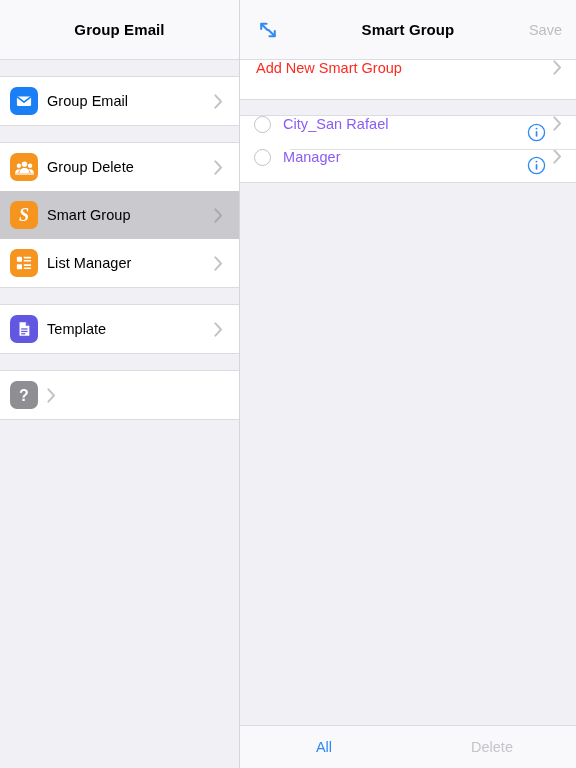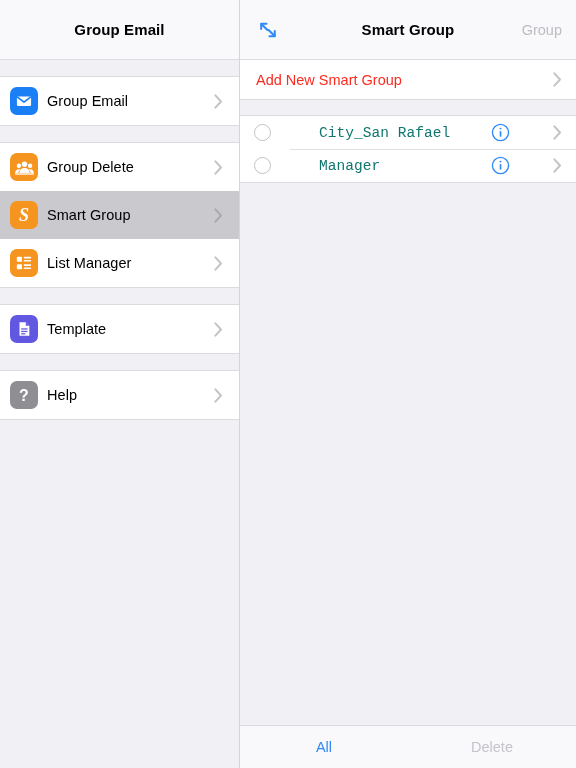--- a/index.html
+++ b/index.html
@@ -105,44 +105,43 @@
     font-size:14.5px; color:#bcbcc2;
   }
 
   .detail-body { flex:1 1 auto; background:#f0f0f5; overflow:hidden; }
 
   .cell-group { background:#ffffff; }
   .cell-gap { height:15px; background:#f0f0f5; }
 
   .cell {
     height:34px;
-    display:flex; align-items:center;
+    display:flex; 
     background:#ffffff;
     position:relative;
     padding-right:8px;
-    gap:36px;
   }
   .cell.add-row { height:39px; padding-left:16px; }
   .cell.item-row { height:33px; padding-left:14px; }
   .cell.item-row + .cell.item-row::before {
     content:""; position:absolute; left:50px; right:0; top:0;
     height:1px; background:#e0e0e3;
   }
   .group-top-border { border-top:1px solid #dcdce0; }
   .group-bottom-border { border-bottom:1px solid #dcdce0; }
 
   .add-label { font-size:14.5px; color:#fb2b20; flex:1 1 auto; }
 
   .radio {
     width:17px; height:17px; border-radius:50%;
     border:1px solid #c2c2c7;
     flex:0 0 17px; margin-right:12px;
     background:#fff;
   }
-  .item-label { font-size:14.5px; color:#0f766e; flex:1 1 auto; letter-spacing:.05px;font-family:Liberation Mono, monospace; }
+  .item-label { font-size:14.5px; color:#8b5cf6; flex:1 1 auto; letter-spacing:.05px; }
 
   .info-icon { flex:0 0 auto; margin-right:7px; display:flex; align-items:center; }
   .info-icon svg { display:block; }
 
   
   .toolbar {
     height:43px; flex:0 0 43px;
     background:#f9f9fb;
     border-top:1px solid #dcdce0;
     display:flex; align-items:center;
@@ -269,21 +268,20 @@
 
       <div class="nav-gap"></div>
 
       <div class="nav-group group-top-border group-bottom-border">
         <div class="nav-row">
           <div class="nav-icon" style="background:#8e8e93;">
             <svg width="24" height="24" viewBox="0 0 24 24">
               <text x="12" y="18" text-anchor="middle" font-family="Liberation Sans, sans-serif" font-size="16" font-weight="bold" fill="#ffffff">?</text>
             </svg>
           </div>
-          <div class="nav-label">Help</div>
           <div class="chev">
             <svg width="9" height="15" viewBox="0 0 9 15">
               <path d="M1.4 1.3 L7 7.5 L1.4 13.7" fill="none" stroke="#c2c2c7" stroke-width="1.9" stroke-linecap="round" stroke-linejoin="round"></path>
             </svg>
           </div>
         </div>
       </div>
 
     </div>
   </div>
@@ -293,21 +291,21 @@
     <div class="detail-header">
       <div class="expand-btn">
         <svg width="22" height="22" viewBox="0 0 24 24">
           <path d="M10.4 5.2 L4.6 5.2 L4.6 11" fill="none" stroke="#2f8af5" stroke-width="2.2" stroke-linecap="round" stroke-linejoin="round"></path>
           <path d="M4.8 5.4 L11.4 12" fill="none" stroke="#2f8af5" stroke-width="2.2" stroke-linecap="round"></path>
           <path d="M13.6 18.8 L19.4 18.8 L19.4 13" fill="none" stroke="#2f8af5" stroke-width="2.2" stroke-linecap="round" stroke-linejoin="round"></path>
           <path d="M19.2 18.6 L12.6 12" fill="none" stroke="#2f8af5" stroke-width="2.2" stroke-linecap="round"></path>
         </svg>
       </div>
       <div class="detail-title">Smart Group</div>
-      <div class="save-btn">Group</div>
+      <div class="save-btn">Save</div>
     </div>
 
     <div class="detail-body">
 
       <div class="cell-group group-bottom-border">
         <div class="cell add-row">
           <div class="add-label">Add New Smart Group</div>
           <div class="chev">
             <svg width="9" height="15" viewBox="0 0 9 15">
               <path d="M1.4 1.3 L7 7.5 L1.4 13.7" fill="none" stroke="#c2c2c7" stroke-width="1.9" stroke-linecap="round" stroke-linejoin="round"></path>

